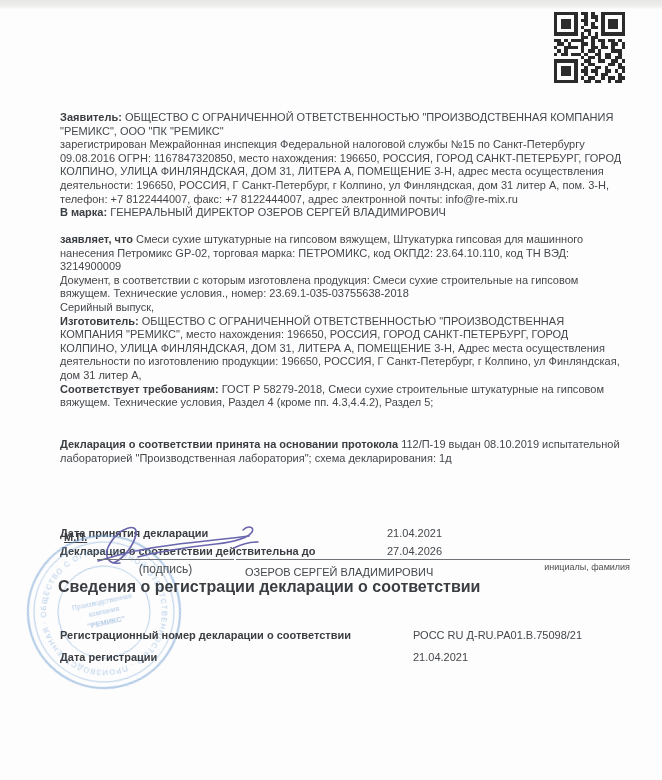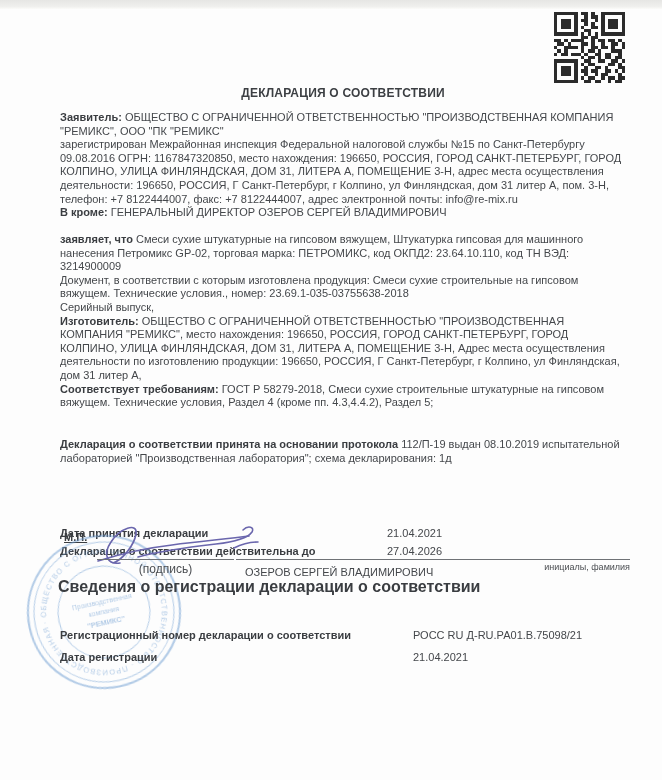--- a/index.html
+++ b/index.html
@@ -49,26 +49,25 @@
 <div class="page">
 
   <div class="topband"></div>
 
   <div class="qr">
     <svg viewBox="0 0 21 21" shape-rendering="crispEdges">
         <path d="M0 0h1v1h-1zM1 0h1v1h-1zM2 0h1v1h-1zM3 0h1v1h-1zM4 0h1v1h-1zM5 0h1v1h-1zM6 0h1v1h-1zM8 0h1v1h-1zM9 0h1v1h-1zM11 0h1v1h-1zM14 0h1v1h-1zM15 0h1v1h-1zM16 0h1v1h-1zM17 0h1v1h-1zM18 0h1v1h-1zM19 0h1v1h-1zM20 0h1v1h-1zM0 1h1v1h-1zM6 1h1v1h-1zM9 1h1v1h-1zM11 1h1v1h-1zM12 1h1v1h-1zM14 1h1v1h-1zM20 1h1v1h-1zM0 2h1v1h-1zM2 2h1v1h-1zM3 2h1v1h-1zM4 2h1v1h-1zM6 2h1v1h-1zM8 2h1v1h-1zM9 2h1v1h-1zM12 2h1v1h-1zM14 2h1v1h-1zM16 2h1v1h-1zM17 2h1v1h-1zM18 2h1v1h-1zM20 2h1v1h-1zM0 3h1v1h-1zM2 3h1v1h-1zM3 3h1v1h-1zM4 3h1v1h-1zM6 3h1v1h-1zM9 3h1v1h-1zM11 3h1v1h-1zM14 3h1v1h-1zM16 3h1v1h-1zM17 3h1v1h-1zM18 3h1v1h-1zM20 3h1v1h-1zM0 4h1v1h-1zM2 4h1v1h-1zM3 4h1v1h-1zM4 4h1v1h-1zM6 4h1v1h-1zM8 4h1v1h-1zM11 4h1v1h-1zM12 4h1v1h-1zM14 4h1v1h-1zM16 4h1v1h-1zM17 4h1v1h-1zM18 4h1v1h-1zM20 4h1v1h-1zM0 5h1v1h-1zM6 5h1v1h-1zM9 5h1v1h-1zM10 5h1v1h-1zM14 5h1v1h-1zM20 5h1v1h-1zM0 6h1v1h-1zM1 6h1v1h-1zM2 6h1v1h-1zM3 6h1v1h-1zM4 6h1v1h-1zM5 6h1v1h-1zM6 6h1v1h-1zM8 6h1v1h-1zM10 6h1v1h-1zM12 6h1v1h-1zM14 6h1v1h-1zM15 6h1v1h-1zM16 6h1v1h-1zM17 6h1v1h-1zM18 6h1v1h-1zM19 6h1v1h-1zM20 6h1v1h-1zM8 7h1v1h-1zM9 7h1v1h-1zM11 7h1v1h-1zM12 7h1v1h-1zM0 8h1v1h-1zM1 8h1v1h-1zM3 8h1v1h-1zM5 8h1v1h-1zM6 8h1v1h-1zM7 8h1v1h-1zM8 8h1v1h-1zM11 8h1v1h-1zM13 8h1v1h-1zM14 8h1v1h-1zM16 8h1v1h-1zM17 8h1v1h-1zM19 8h1v1h-1zM1 9h1v1h-1zM2 9h1v1h-1zM4 9h1v1h-1zM8 9h1v1h-1zM9 9h1v1h-1zM11 9h1v1h-1zM14 9h1v1h-1zM17 9h1v1h-1zM18 9h1v1h-1zM20 9h1v1h-1zM0 10h1v1h-1zM3 10h1v1h-1zM4 10h1v1h-1zM5 10h1v1h-1zM6 10h1v1h-1zM8 10h1v1h-1zM11 10h1v1h-1zM12 10h1v1h-1zM14 10h1v1h-1zM15 10h1v1h-1zM17 10h1v1h-1zM20 10h1v1h-1zM1 11h1v1h-1zM3 11h1v1h-1zM8 11h1v1h-1zM10 11h1v1h-1zM11 11h1v1h-1zM13 11h1v1h-1zM17 11h1v1h-1zM18 11h1v1h-1zM19 11h1v1h-1zM0 12h1v1h-1zM2 12h1v1h-1zM3 12h1v1h-1zM5 12h1v1h-1zM6 12h1v1h-1zM7 12h1v1h-1zM9 12h1v1h-1zM12 12h1v1h-1zM13 12h1v1h-1zM15 12h1v1h-1zM16 12h1v1h-1zM19 12h1v1h-1zM8 13h1v1h-1zM10 13h1v1h-1zM11 13h1v1h-1zM13 13h1v1h-1zM15 13h1v1h-1zM16 13h1v1h-1zM18 13h1v1h-1zM19 13h1v1h-1zM0 14h1v1h-1zM1 14h1v1h-1zM2 14h1v1h-1zM3 14h1v1h-1zM4 14h1v1h-1zM5 14h1v1h-1zM6 14h1v1h-1zM9 14h1v1h-1zM10 14h1v1h-1zM13 14h1v1h-1zM14 14h1v1h-1zM17 14h1v1h-1zM18 14h1v1h-1zM20 14h1v1h-1zM0 15h1v1h-1zM6 15h1v1h-1zM8 15h1v1h-1zM10 15h1v1h-1zM11 15h1v1h-1zM16 15h1v1h-1zM17 15h1v1h-1zM19 15h1v1h-1zM0 16h1v1h-1zM2 16h1v1h-1zM3 16h1v1h-1zM4 16h1v1h-1zM6 16h1v1h-1zM9 16h1v1h-1zM12 16h1v1h-1zM13 16h1v1h-1zM15 16h1v1h-1zM19 16h1v1h-1zM20 16h1v1h-1zM0 17h1v1h-1zM2 17h1v1h-1zM3 17h1v1h-1zM4 17h1v1h-1zM6 17h1v1h-1zM8 17h1v1h-1zM9 17h1v1h-1zM11 17h1v1h-1zM12 17h1v1h-1zM15 17h1v1h-1zM16 17h1v1h-1zM18 17h1v1h-1zM20 17h1v1h-1zM0 18h1v1h-1zM2 18h1v1h-1zM3 18h1v1h-1zM4 18h1v1h-1zM6 18h1v1h-1zM9 18h1v1h-1zM12 18h1v1h-1zM14 18h1v1h-1zM15 18h1v1h-1zM19 18h1v1h-1zM0 19h1v1h-1zM6 19h1v1h-1zM8 19h1v1h-1zM10 19h1v1h-1zM11 19h1v1h-1zM14 19h1v1h-1zM16 19h1v1h-1zM17 19h1v1h-1zM19 19h1v1h-1zM20 19h1v1h-1zM0 20h1v1h-1zM1 20h1v1h-1zM2 20h1v1h-1zM3 20h1v1h-1zM4 20h1v1h-1zM5 20h1v1h-1zM6 20h1v1h-1zM9 20h1v1h-1zM10 20h1v1h-1zM12 20h1v1h-1zM13 20h1v1h-1zM16 20h1v1h-1zM18 20h1v1h-1zM19 20h1v1h-1z" fill="#2b2b2b"></path>
       </svg>
   </div>
 
-  <div class="title">ДЕКЛАРАЦИЯ О СООТВЕТСТВИИ</div>
 
   <div class="block blockA">
     <div><b>Заявитель:</b> <span>ОБЩЕСТВО С ОГРАНИЧЕННОЙ ОТВЕТСТВЕННОСТЬЮ "ПРОИЗВОДСТВЕННАЯ КОМПАНИЯ "РЕМИКС", ООО "ПК "РЕМИКС"</span></div>
     <div>зарегистрирован Межрайонная инспекция Федеральной налоговой службы №15 по Санкт-Петербургу 09.08.2016 ОГРН: 1167847320850, место нахождения: 196650, РОССИЯ, ГОРОД САНКТ-ПЕТЕРБУРГ, ГОРОД КОЛПИНО, УЛИЦА ФИНЛЯНДСКАЯ, ДОМ 31, ЛИТЕРА А, ПОМЕЩЕНИЕ 3-Н, адрес места осуществления деятельности: 196650, РОССИЯ, Г Санкт-Петербург, г Колпино, ул Финляндская, дом 31 литер А, пом. 3-Н, телефон: +7 8122444007, факс: +7 8122444007, адрес электронной почты: info@re-mix.ru</div>
-    <div><b>В кроме:</b> <span>ГЕНЕРАЛЬНЫЙ ДИРЕКТОР ОЗЕРОВ СЕРГЕЙ ВЛАДИМИРОВИЧ</span></div>
+    <div><b>В марка:</b> <span>ГЕНЕРАЛЬНЫЙ ДИРЕКТОР ОЗЕРОВ СЕРГЕЙ ВЛАДИМИРОВИЧ</span></div>
   </div>
 
   <div class="block blockB">
     <div><b>заявляет, что</b> <span>Смеси сухие штукатурные на гипсовом вяжущем, Штукатурка гипсовая для машинного нанесения Петромикс GP-02, торговая марка: ПЕТРОМИКС, код ОКПД2: 23.64.10.110, код ТН ВЭД: 3214900009</span></div>
     <div>Документ, в соответствии с которым изготовлена продукция: Смеси сухие строительные на гипсовом вяжущем. Технические условия., номер: 23.69.1-035-03755638-2018</div>
     <div>Серийный выпуск,</div>
     <div><b>Изготовитель:</b> <span>ОБЩЕСТВО С ОГРАНИЧЕННОЙ ОТВЕТСТВЕННОСТЬЮ "ПРОИЗВОДСТВЕННАЯ КОМПАНИЯ "РЕМИКС", место нахождения: 196650, РОССИЯ, ГОРОД САНКТ-ПЕТЕРБУРГ, ГОРОД КОЛПИНО, УЛИЦА ФИНЛЯНДСКАЯ, ДОМ 31, ЛИТЕРА А, ПОМЕЩЕНИЕ 3-Н, Адрес места осуществления деятельности по изготовлению продукции: 196650, РОССИЯ, Г Санкт-Петербург, г Колпино, ул Финляндская, дом 31 литер А,</span></div>
     <div><b>Соответствует требованиям:</b> <span>ГОСТ Р 58279-2018, Смеси сухие строительные штукатурные на гипсовом вяжущем. Технические условия, Раздел 4 (кроме пп. 4.3,4.4.2), Раздел 5;</span></div>
   </div>
 

